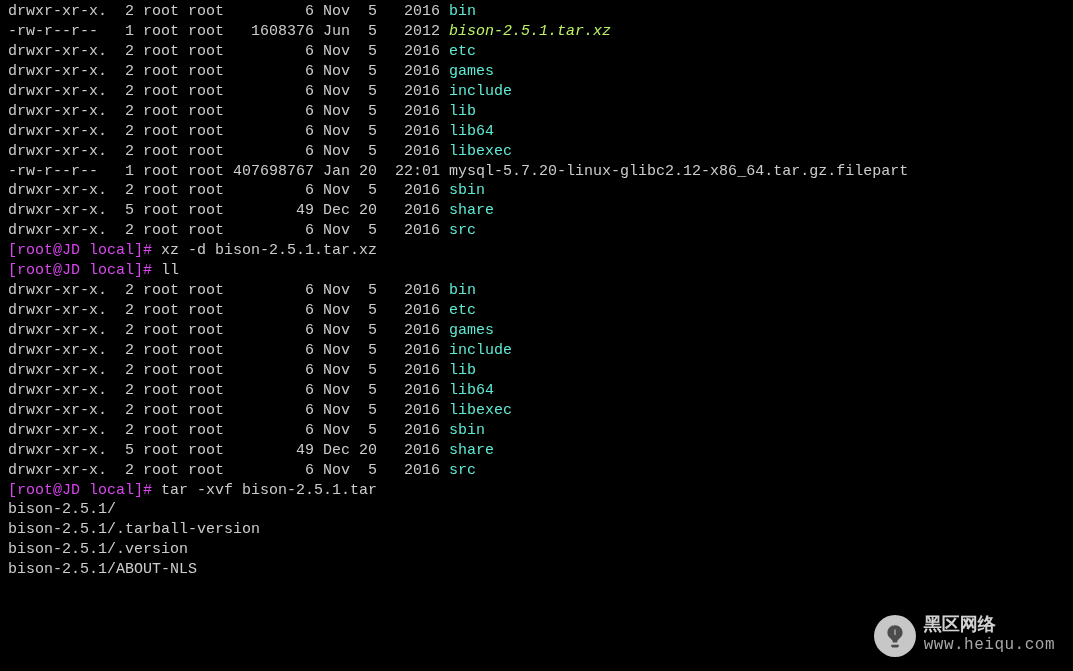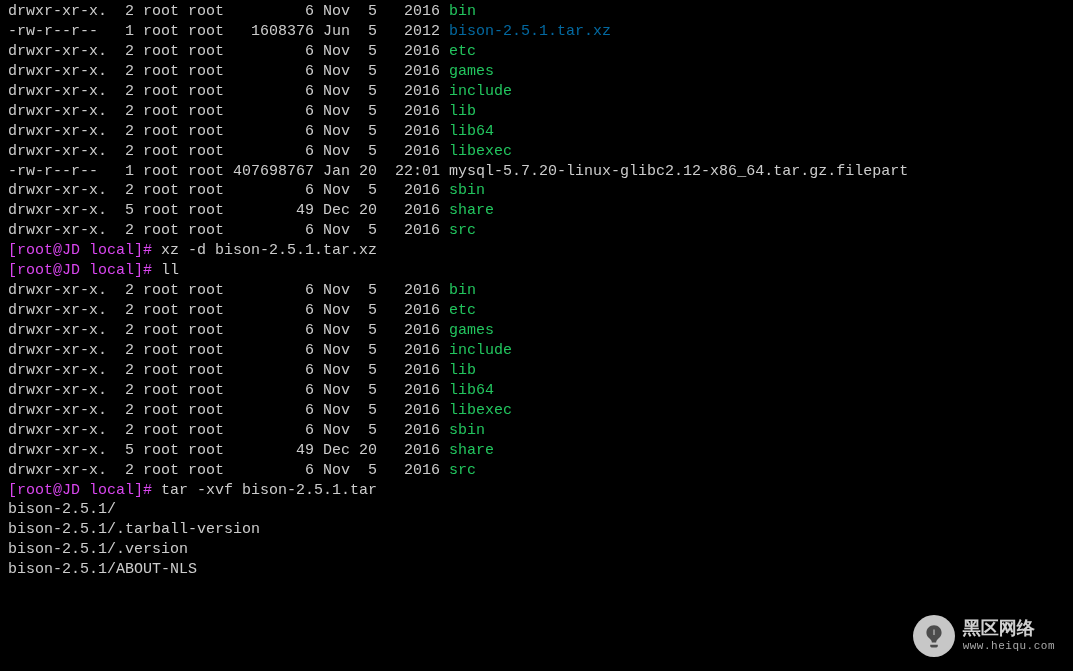--- a/index.html
+++ b/index.html
@@ -10,22 +10,22 @@
     font-family: "Consolas", "Courier New", monospace;
     font-size: 15px;
     line-height: 1.33;
     width: 1073px;
     height: 671px;
     box-sizing: border-box;
     overflow: hidden;
     position: relative;
   }
   .line { white-space: pre; }
-  .blue { color: #22c55e; }
-  .red { color: #0369a1; }
+  .blue { color: #5eead4; }
+  .red { color: #bef264; font-style: italic; }
   .prompt { color: #d946ef; }
   .watermark {
     position: absolute;
     right: 18px;
     bottom: 14px;
     display: flex;
     align-items: center;
     gap: 8px;
     opacity: 0.9;
   }
@@ -40,21 +40,21 @@
   }
   .wm-text {
     color: #e8e8e8;
     font-family: "Microsoft YaHei", sans-serif;
     font-size: 18px;
     font-weight: bold;
     line-height:1.1;
   }
   .wm-sub {
     color:#bbb;
-    font-size:11px;
+    font-size:16px;
     font-weight:normal;
     letter-spacing:0.5px;
   }
 </style>
 </head>
 <body>
 
 <div id="terminal">
     <div class="line">drwxr-xr-x.  2 root root         6 Nov  5   2016 <span class="blue">bin</span></div>
     <div class="line">-rw-r--r--   1 root root   1608376 Jun  5   2012 <span class="red">bison-2.5.1.tar.xz</span></div>

